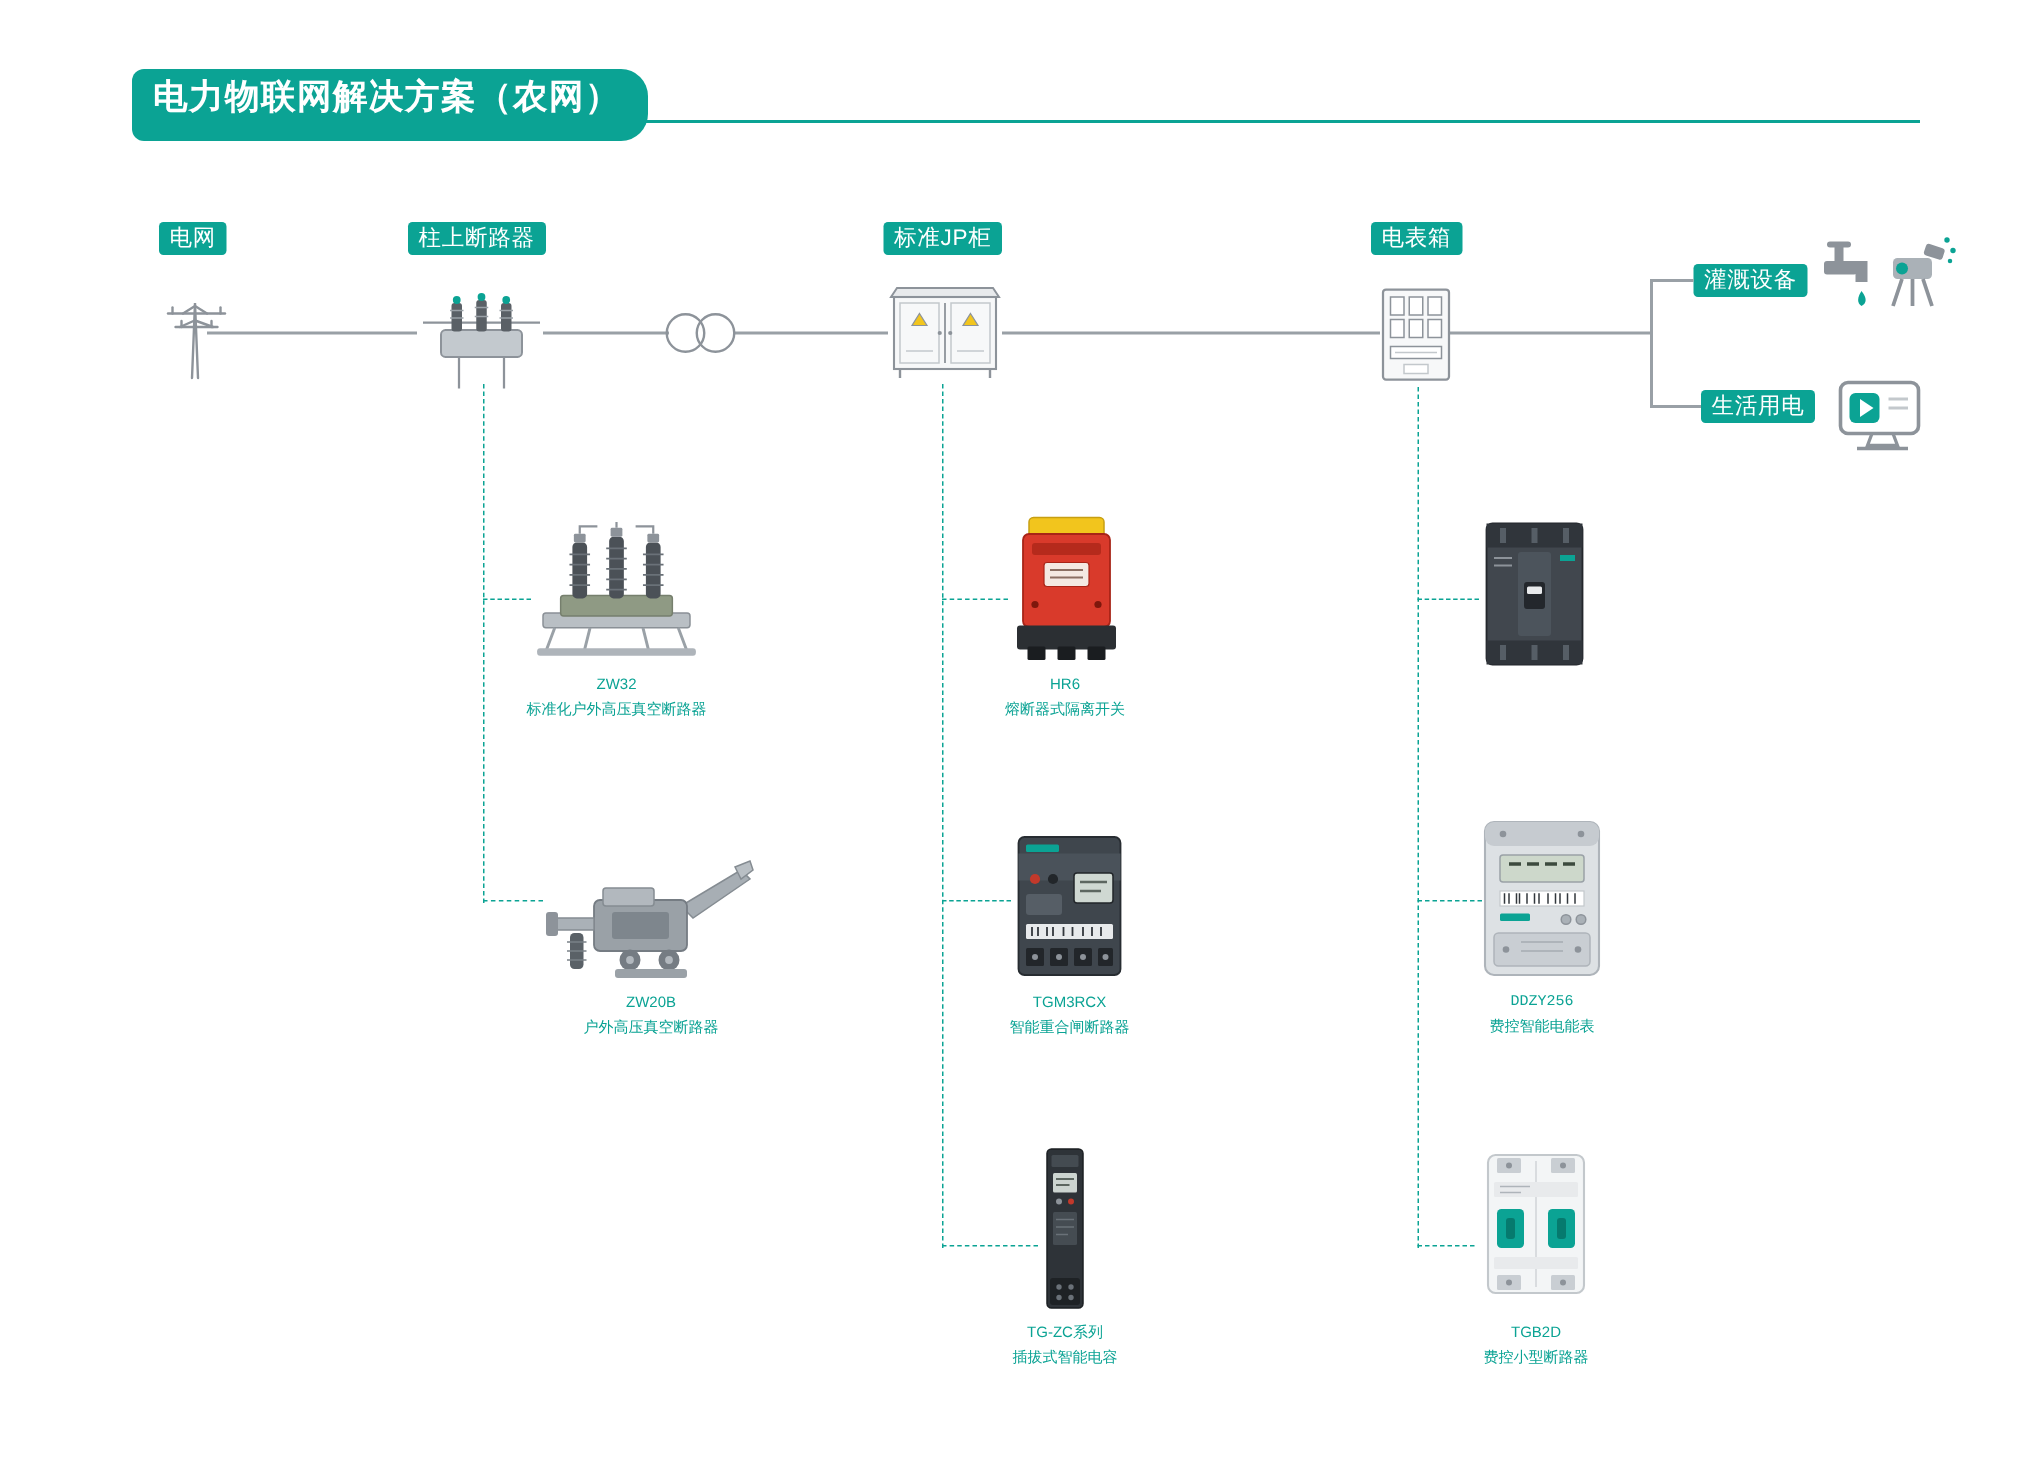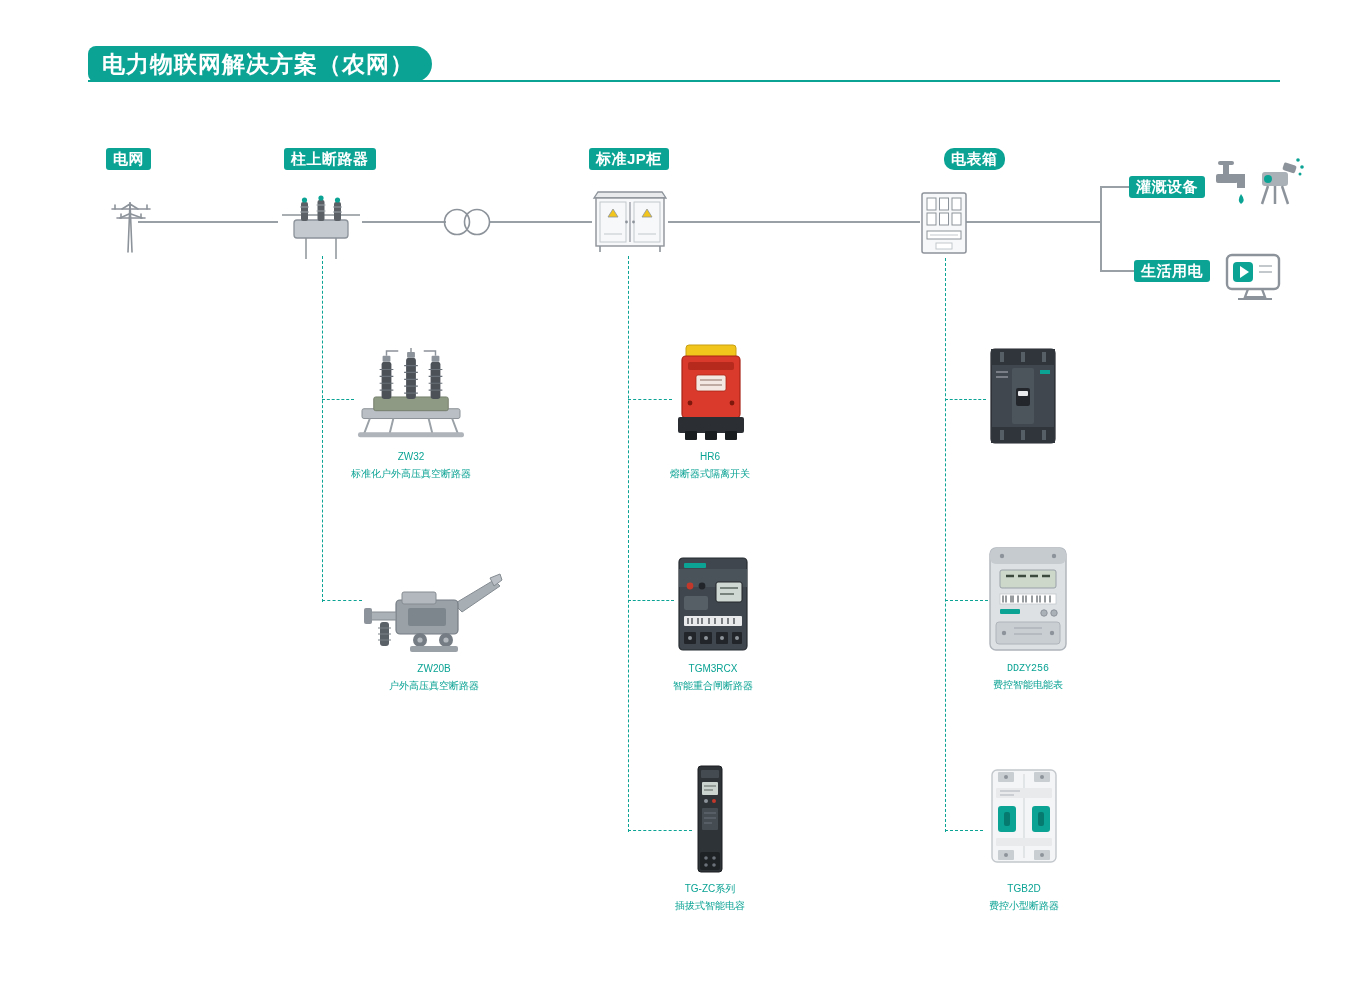--- a/index.html
+++ b/index.html
@@ -3,26 +3,26 @@
 <meta charset="utf-8">
 <style>
   :root{
     --teal:#0ba394;
     --line:#99a0a6;
   }
   html,body{margin:0;padding:0;background:#fff;}
   body{font-family:"Liberation Sans","DejaVu Sans",sans-serif;}
   .canvas{position:relative;width:1350px;height:981px;background:#ffffff;overflow:hidden;}
 
-  .title-pill{position:absolute;left:88px;top:46px;height:36px;line-height:36px;
+  .title-pill{position:absolute;left:88px;top:46px;height:48px;line-height:36px;
     background:var(--teal);color:#fff;font-weight:bold;font-size:23px;
     padding:0 18px 0 14px;border-radius:8px 18px 18px 8px;letter-spacing:1px;white-space:nowrap;}
   .title-rule{position:absolute;left:88px;top:80px;width:1192px;height:2px;background:var(--teal);}
 
-  .badge{position:absolute;background:var(--teal);color:#fff;font-size:15px;font-weight:bold;
+  .badge{position:absolute;background:var(--teal);color:#fff;font-size:15px;font-weight:normal;
     height:22px;line-height:22px;padding:0 7px;border-radius:3px;letter-spacing:.5px;white-space:nowrap;}
 
   .hline{position:absolute;height:0;border-top:2px solid var(--line);}
   .vline{position:absolute;width:0;border-left:2px solid var(--line);}
   .hdash{position:absolute;height:0;border-top:1.5px dashed var(--teal);}
   .vdash{position:absolute;width:0;border-left:1.5px dashed var(--teal);}
 
   .icon,.product{position:absolute;}
   .caption{position:absolute;width:200px;text-align:center;color:var(--teal);
     font-size:10px;line-height:17px;white-space:nowrap;}
@@ -30,23 +30,23 @@
 </style>
 </head>
 <body>
 
 <div class="canvas">
 
   <div class="title-pill">电力物联网解决方案（农网）</div>
   <div class="title-rule"></div>
 
   <div class="badge" style="left:106px;top:148px;">电网</div>
-  <div class="badge" style="left:284px;top:148px;">柱上断路器</div>
+  <div class="badge" style="left:272px;top:148px;">柱上断路器</div>
   <div class="badge" style="left:589px;top:148px;">标准JP柜</div>
-  <div class="badge" style="left:944px;top:148px;border-radius:10px;">电表箱</div>
+  <div class="badge" style="left:914px;top:148px;">电表箱</div>
   <div class="badge" style="left:1129px;top:176px;">灌溉设备</div>
   <div class="badge" style="left:1134px;top:260px;">生活用电</div>
 
   <div class="hline" style="left:138px;top:221px;width:140px;"></div>
   <div class="hline" style="left:362px;top:221px;width:84px;"></div>
   <div class="hline" style="left:490px;top:221px;width:102px;"></div>
   <div class="hline" style="left:668px;top:221px;width:252px;"></div>
   <div class="hline" style="left:966px;top:221px;width:134px;"></div>
   <div class="vline" style="left:1100px;top:186px;height:86px;"></div>
   <div class="hline" style="left:1100px;top:186px;width:29px;"></div>

